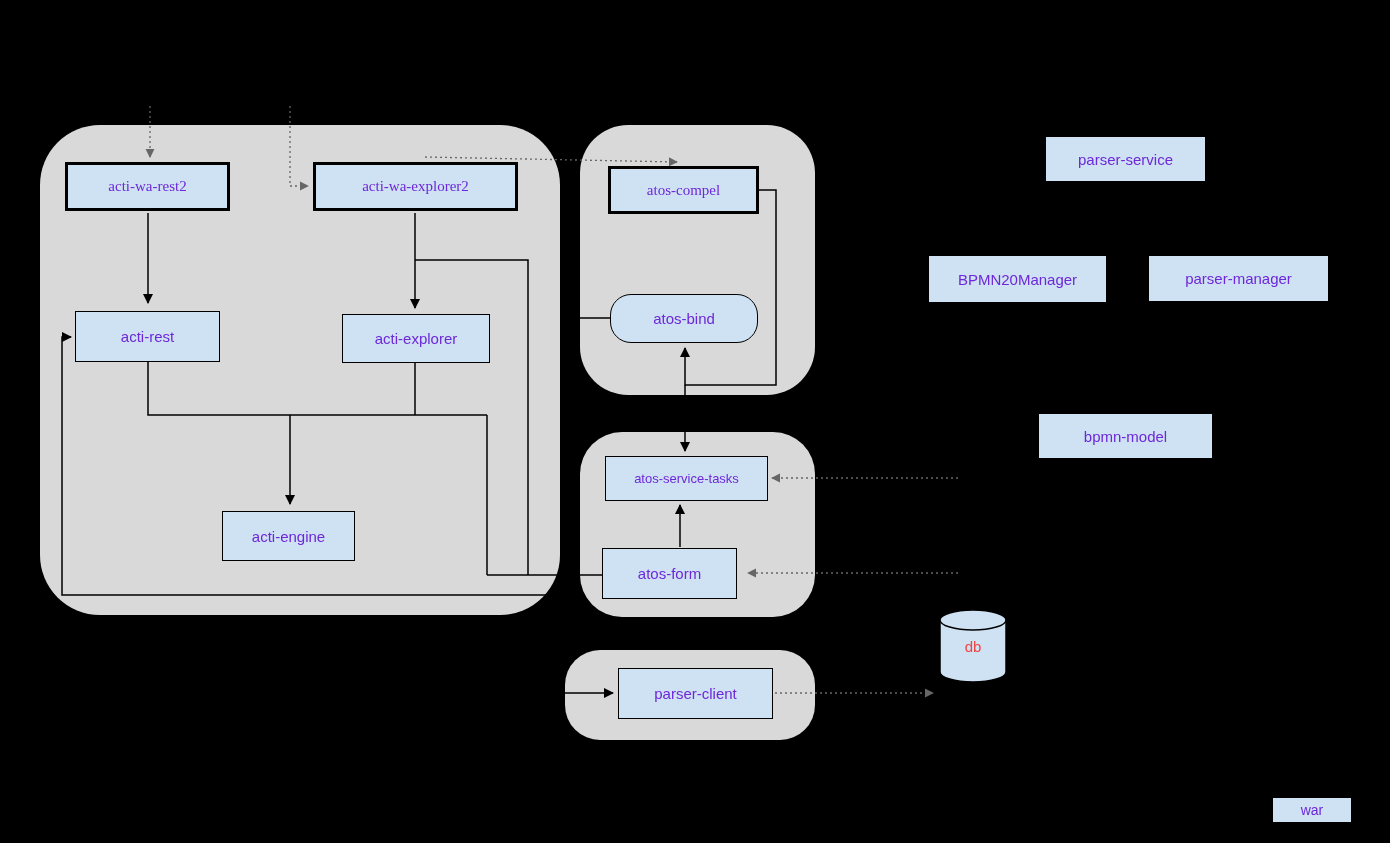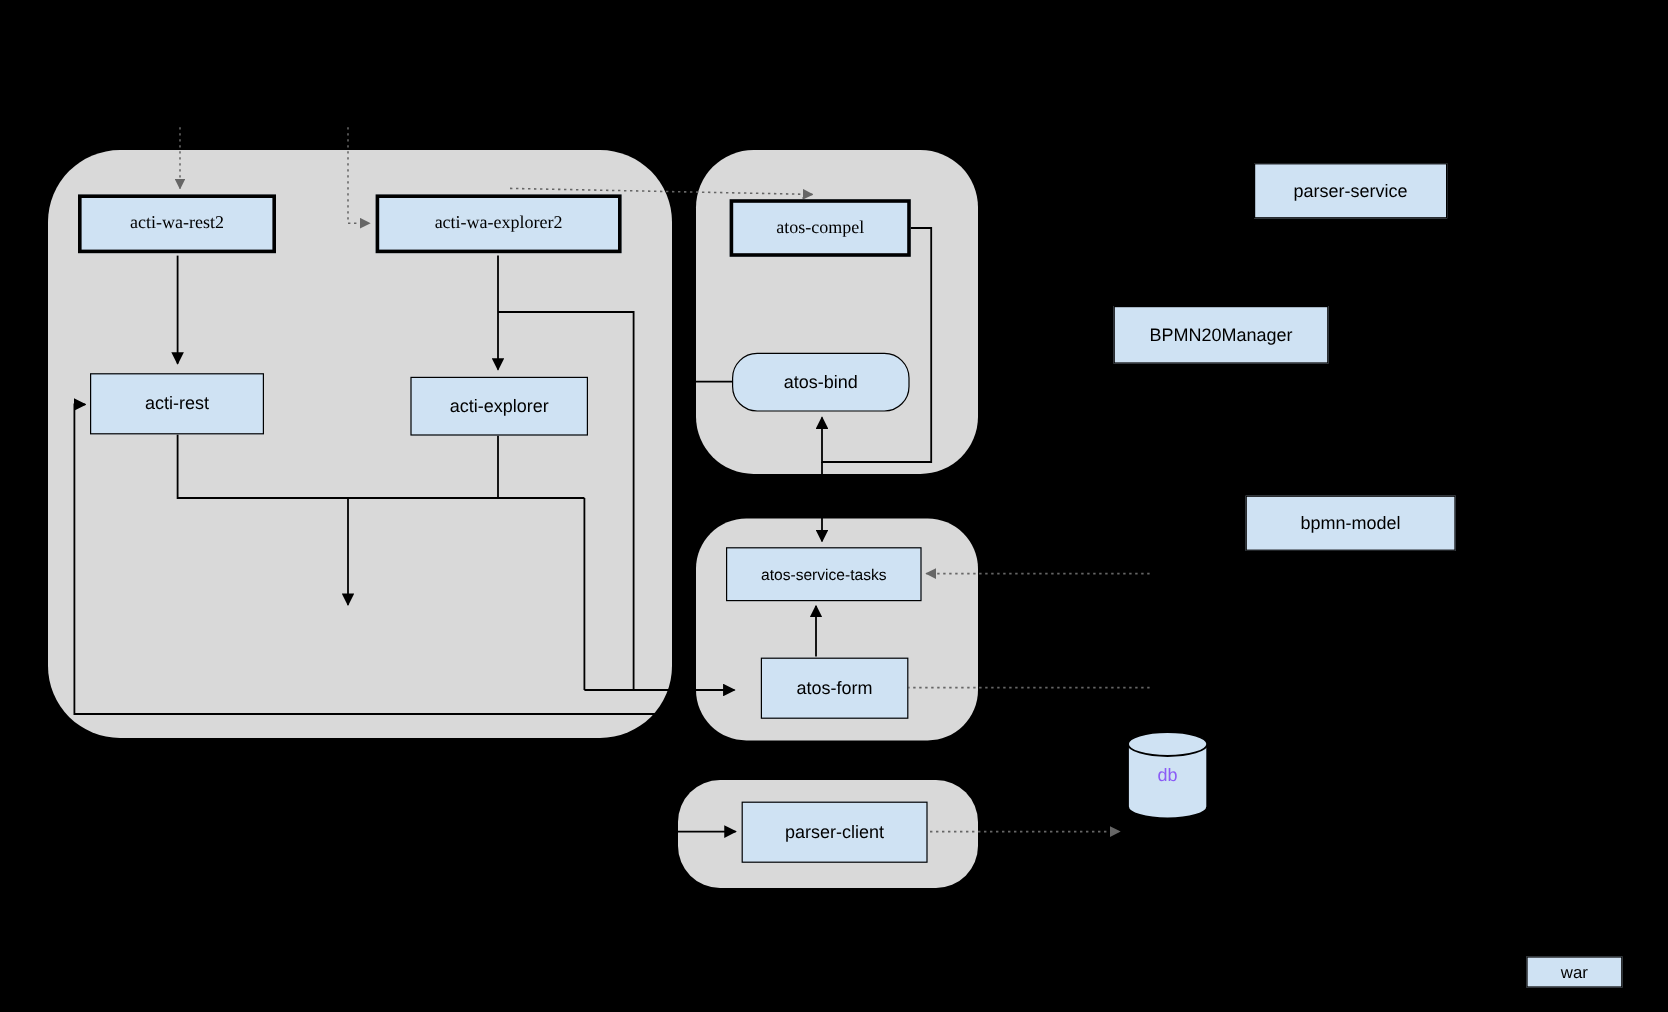--- a/index.html
+++ b/index.html
@@ -6,40 +6,40 @@
   #stage{position:relative;width:1390px;height:843px;background:var(--bg,#000);overflow:hidden;
          font-family:"Liberation Sans",sans-serif;}
   .group{position:absolute;background:var(--group-fill,#d9d9d9);z-index:1;}
   #big-group{left:40px;top:125px;width:520px;height:490px;border-radius:60px;}
   #atos-group{left:580px;top:125px;width:235px;height:270px;border-radius:48px;}
   #tasks-group{left:580px;top:432px;width:235px;height:185px;border-radius:42px;}
   #client-group{left:565px;top:650px;width:250px;height:90px;border-radius:35px;}
   #edges{position:absolute;left:0;top:0;width:1390px;height:843px;z-index:2;}
   .node{position:absolute;display:flex;align-items:center;justify-content:center;
         background:var(--node-fill,#cfe2f3);border:1px solid var(--node-border,#000);
-        color:#000000;font-size:15px;z-index:3;box-sizing:border-box;text-align:center;}
+        color:#6d28d9;font-size:15px;z-index:3;box-sizing:border-box;text-align:center;}
   .node.bold{border-width:3px;font-family:Liberation Serif, serif;}
   #n-rest2{left:65px;top:162px;width:165px;height:49px;}
   #n-explorer2{left:313px;top:162px;width:205px;height:49px;text-align:center;}
   #n-rest{left:75px;top:311px;width:145px;height:51px;}
   #n-explorer{left:342px;top:314px;width:148px;height:49px;}
   #n-engine{left:222px;top:511px;width:133px;height:50px;}
   #n-compel{left:608px;top:166px;width:151px;height:48px;}
   #n-bind{left:610px;top:294px;width:148px;height:49px;border-radius:21px;}
   #n-service-tasks{left:605px;top:456px;width:163px;height:45px;font-size:13px;}
-  #n-form{left:634px;top:548px;width:123px;height:51px;}
+  #n-form{left:602px;top:548px;width:135px;height:51px;}
   #n-parser-client{left:618px;top:668px;width:155px;height:51px;}
   #n-parser-service{left:1045px;top:136px;width:161px;height:46px;}
   #n-bpmn20manager{left:928px;top:255px;width:179px;height:48px;}
   #n-parser-manager{left:1148px;top:255px;width:181px;height:47px;}
   #n-bpmn-model{left:1038px;top:413px;width:175px;height:46px;}
   #n-war{left:1272px;top:797px;width:80px;height:26px;font-size:14px;}
   #db-shape{position:absolute;left:938px;top:608px;width:70px;height:76px;z-index:3;}
   #db-shape .db-label{position:absolute;left:0;top:30px;width:70px;text-align:center;
-        color:#8b5cf6;font-size:15px;}
+        color:#ef4444;font-size:15px;}
 </style>
 </head>
 <body>
 
 <div id="stage">
 
   <div class="group" id="big-group"></div>
   <div class="group" id="atos-group"></div>
   <div class="group" id="tasks-group"></div>
   <div class="group" id="client-group"></div>
@@ -75,27 +75,29 @@
       <path d="M958 478 H772" marker-end="url(#arrowGray)"></path>
       <path d="M958 573 H748" marker-end="url(#arrowGray)"></path>
       <path d="M775 693 H933" marker-end="url(#arrowGray)"></path>
     </g>
   </svg>
 
   <div class="node bold" id="n-rest2">acti-wa-rest2</div>
   <div class="node bold" id="n-explorer2">acti-wa-explorer2</div>
   <div class="node" id="n-rest">acti-rest</div>
   <div class="node" id="n-explorer">acti-explorer</div>
+  <div class="node" id="n-engine">acti-engine</div>
   <div class="node bold" id="n-compel">atos-compel</div>
   <div class="node" id="n-bind">atos-bind</div>
   <div class="node" id="n-service-tasks">atos-service-tasks</div>
   <div class="node" id="n-form">atos-form</div>
   <div class="node" id="n-parser-client">parser-client</div>
   <div class="node" id="n-parser-service">parser-service</div>
   <div class="node" id="n-bpmn20manager">BPMN20Manager</div>
+  <div class="node" id="n-parser-manager">parser-manager</div>
   <div class="node" id="n-bpmn-model">bpmn-model</div>
   <div class="node" id="n-war">war</div>
 
   <div id="db-shape">
     <svg width="70" height="76" viewBox="0 0 70 76" xmlns="http://www.w3.org/2000/svg">
       <path d="M2 12 L2 64 A33 10 0 0 0 68 64 L68 12" fill="#cfe2f3" stroke="#000" stroke-width="1.5"></path>
       <ellipse cx="35" cy="12" rx="33" ry="10" fill="#cfe2f3" stroke="#000" stroke-width="1.5"></ellipse>
     </svg>
     <div class="db-label">db</div>
   </div>

